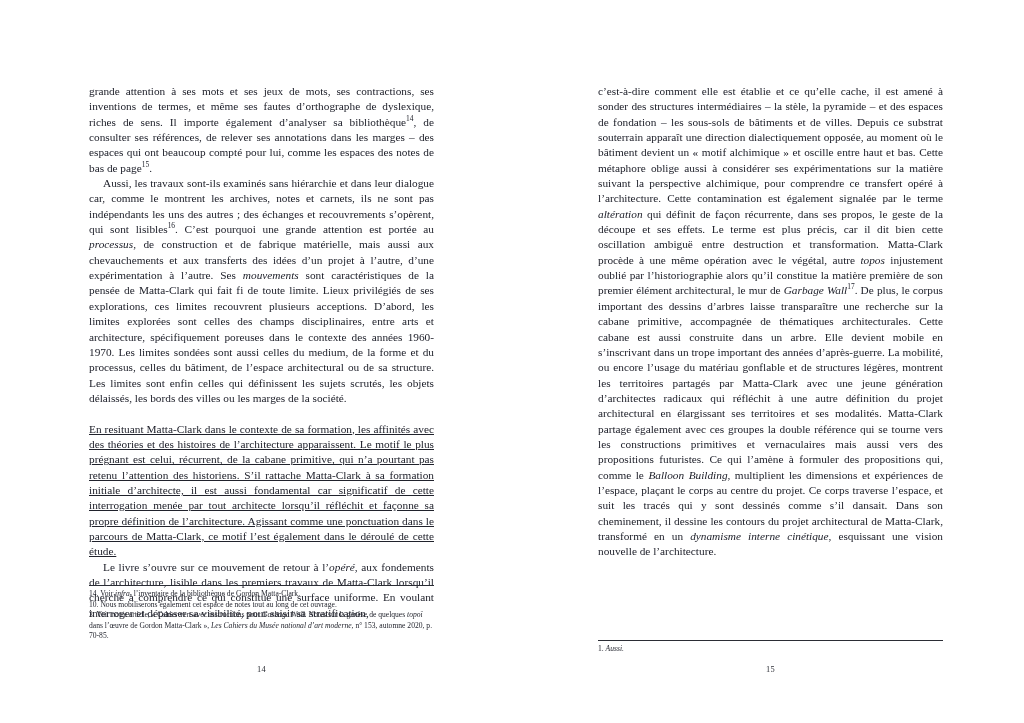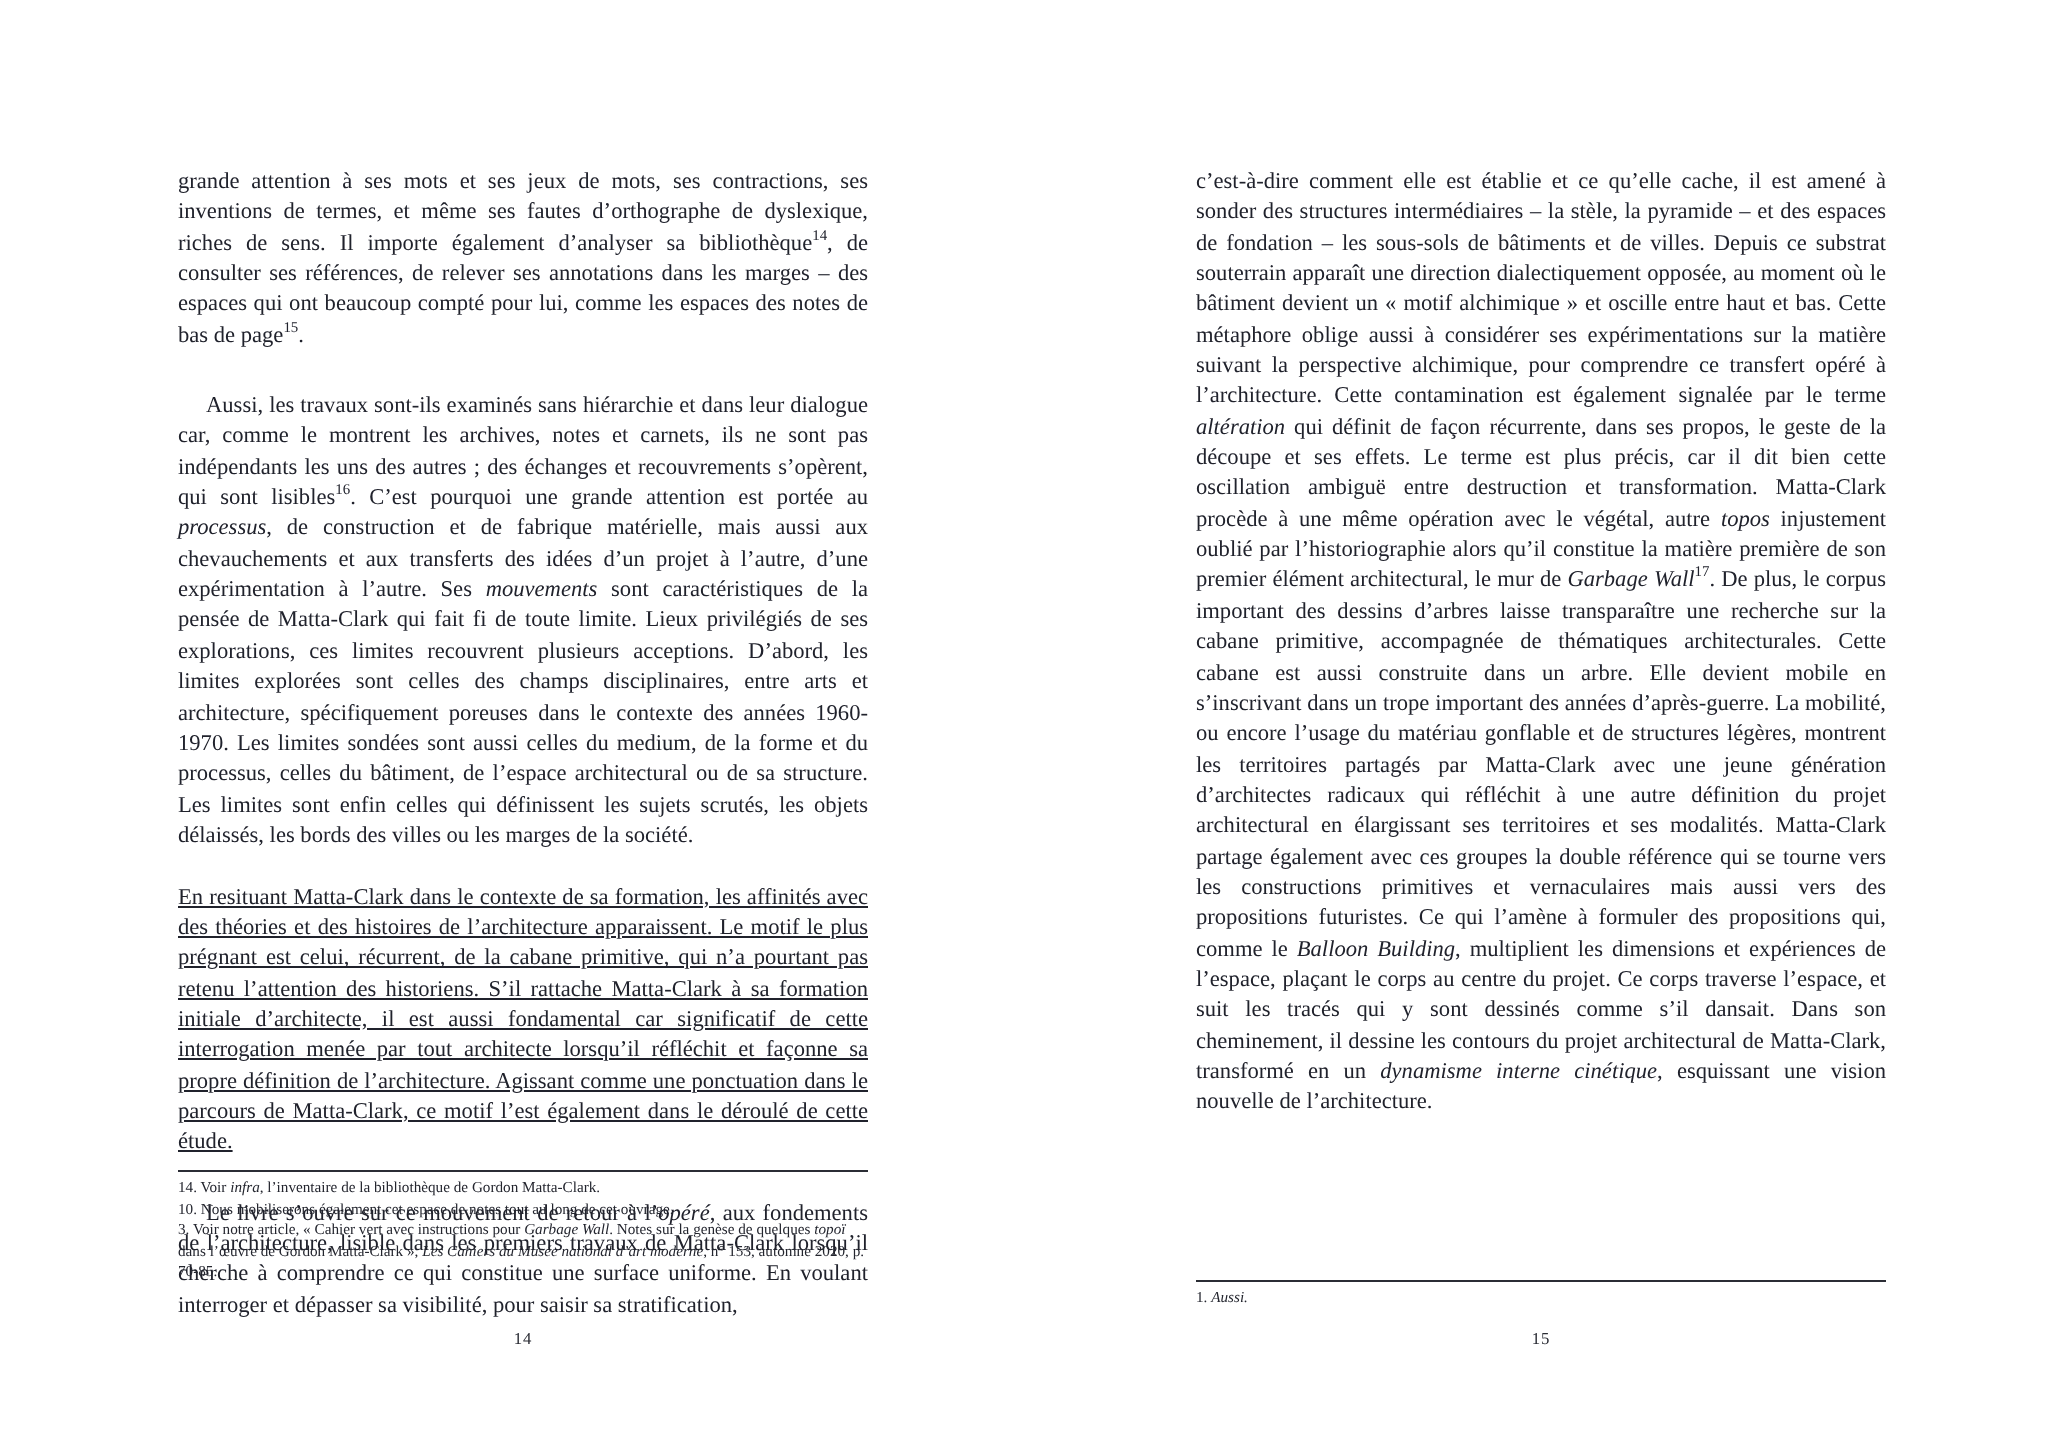--- a/index.html
+++ b/index.html
@@ -46,21 +46,20 @@
   }
   .page-left .textblock  { left: 89px; }
   .page-right .textblock { left: 86px; }
 
   .textblock p {
     margin: 0;
     text-indent: 0;
   }
   .textblock p.indent {
     text-indent: 14px;
-    margin-top: 20px;
   }
   .textblock p.gap-before {
     margin-top: 15.35px;
     text-decoration: underline;
   }
 
   .textblock i, .footnotes i {
   }
 
   sup {

